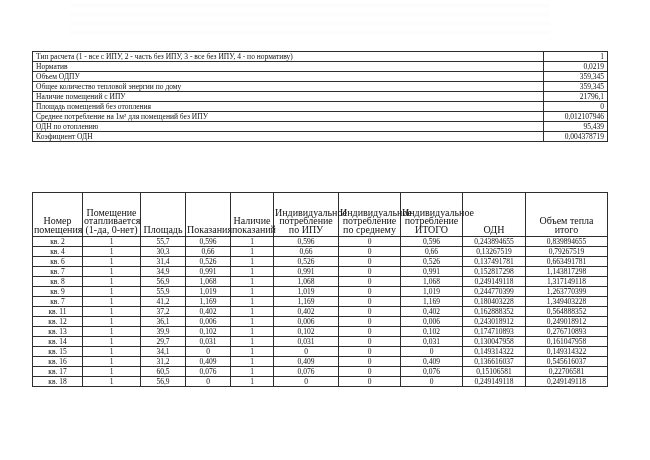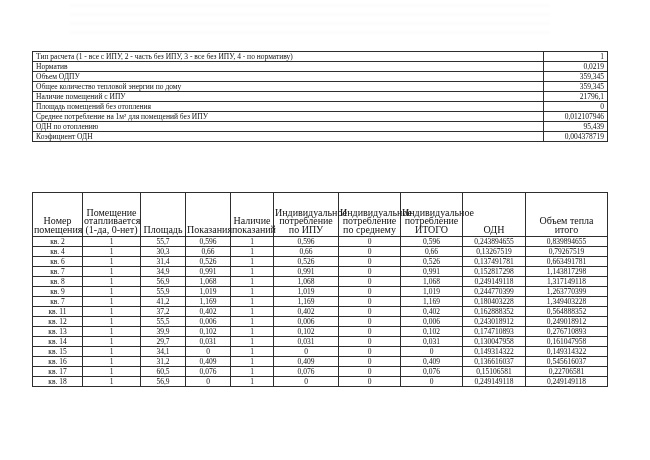--- a/index.html
+++ b/index.html
@@ -214,21 +214,21 @@
           <td>1</td>
           <td>0,402</td>
           <td>0</td>
           <td>0,402</td>
           <td>0,162888352</td>
           <td>0,564888352</td>
         </tr>
         <tr>
           <td>кв. 12</td>
           <td>1</td>
-          <td>55,5</td>
+          <td>36,1</td>
           <td>0,006</td>
           <td>1</td>
           <td>0,006</td>
           <td>0</td>
           <td>0,006</td>
           <td>0,243018912</td>
           <td>0,249018912</td>
         </tr>
         <tr>
           <td>кв. 13</td>

